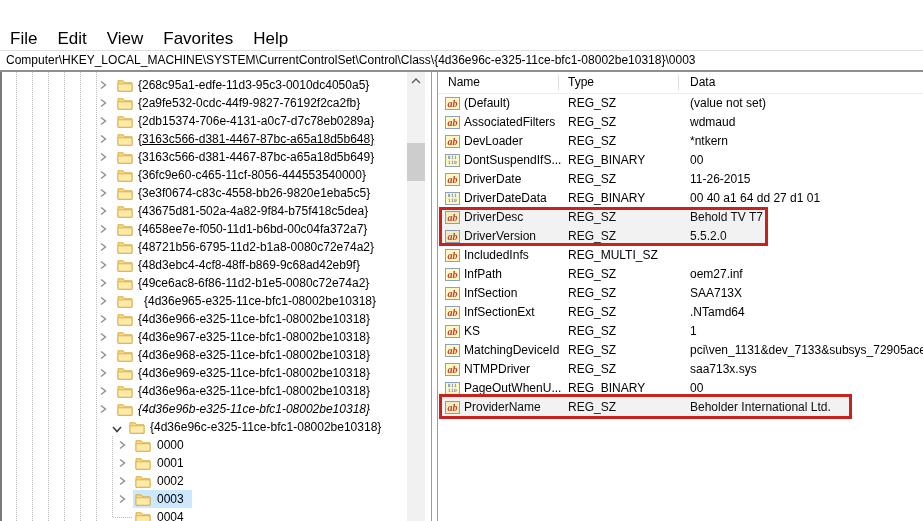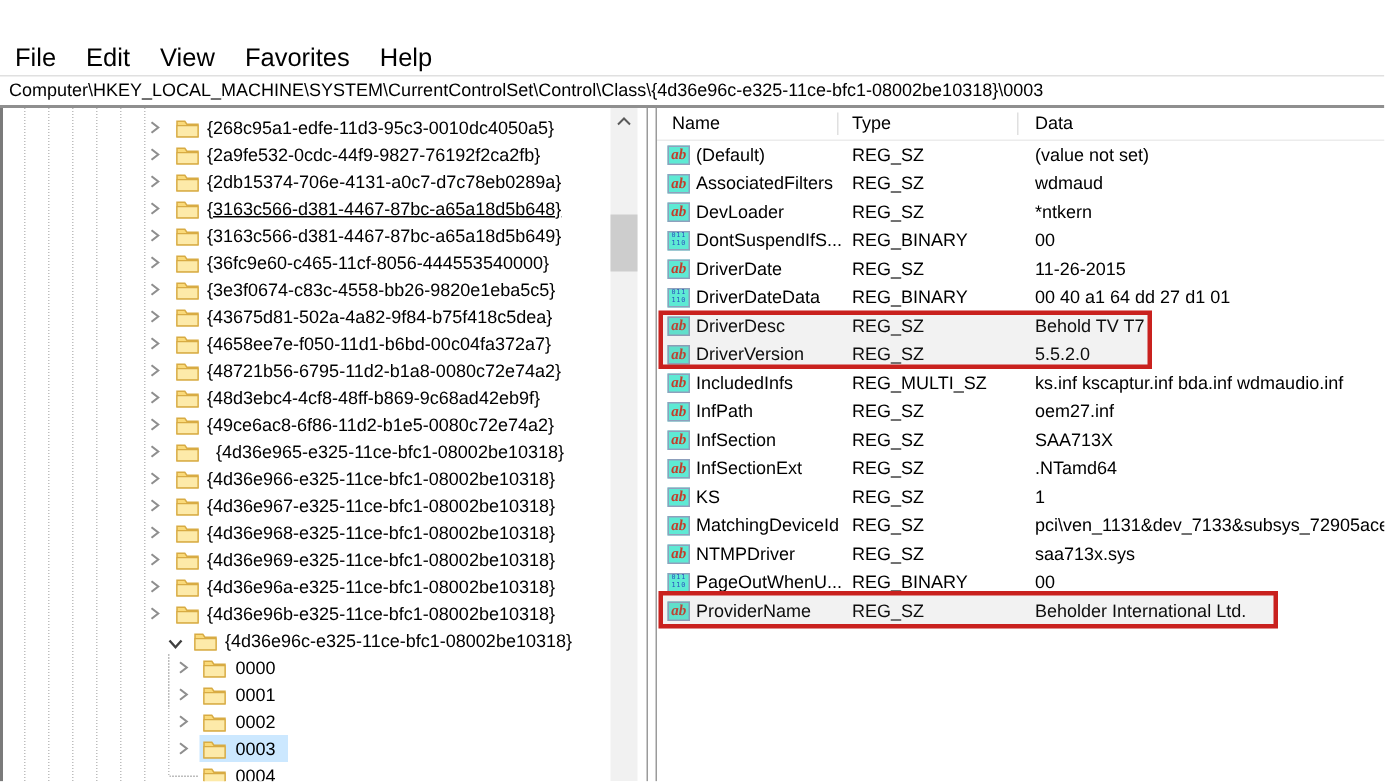--- a/index.html
+++ b/index.html
@@ -41,21 +41,21 @@
   #scroll-thumb{position:absolute;left:0;top:71px;width:18px;height:38px;background:#cdcdcd;}
   
   #splitter{position:absolute;left:429px;top:0;bottom:0;width:7px;background:#fff;
     border-left:1px solid #9b9b9b;border-right:1px solid #9b9b9b;}
   
   #valuespanel{position:absolute;left:436px;top:0;width:487px;height:449px;overflow:hidden;background:#fff;}
   #vheader{position:absolute;left:0;top:0;width:100%;height:22px;border-bottom:1px solid #ececec;}
   .hcol{position:absolute;top:0;line-height:21px;}
   .hsep{position:absolute;top:3px;bottom:3px;width:1px;background:#e0e0e0;}
   .vrow{position:absolute;left:0;width:100%;height:19px;}
-  .vicon{position:absolute;left:7px;top:3px;width:15px;height:13px;border:1px solid #8fa0bd;background:#5eead4;text-align:center;}
+  .vicon{position:absolute;left:7px;top:3px;width:15px;height:13px;border:1px solid #8fa0bd;background:#fef9c3;text-align:center;}
   .vicon.ab{color:#c43c2a;font:italic bold 10px/11px "Liberation Serif","DejaVu Serif",serif;}
   .vicon.bin{display:flex;flex-direction:column;justify-content:center;align-items:center;
     color:#2a52bd;font-family:"DejaVu Sans Mono",monospace;font-size:4.5px;line-height:4.5px;letter-spacing:.5px;}
   .vname,.vtype,.vdata{position:absolute;top:0;line-height:19px;white-space:nowrap;}
   .vname{left:26px;} .vtype{left:130px;} .vdata{left:252px;}
   
   .anno{position:absolute;border:3px solid #c9211e;background:rgba(130,130,130,0.10);z-index:5;}
   #anno-driver{left:1px;top:135px;width:329px;height:39px;}
   #anno-provider{left:1px;top:322px;width:413px;height:25px;}
 </style>
@@ -272,21 +272,21 @@
             <div class="tlabel" style="left: 133px;">{4d36e96a-e325-11ce-bfc1-08002be10318}</div>
           </div>
           <div class="trow" style="top: 328px;">
             <div class="chev" style="left: 97px;"><svg width="9" height="12" viewBox="0 0 9 12">
                 <polyline points="2,2.5 6.5,6 2,9.5" fill="none" stroke="#8f8f8f" stroke-width="1.4"></polyline>
               </svg></div>
             <div class="ficon" style="left: 115px;"><svg width="16" height="14" viewBox="0 0 16 14">
                 <path d="M1 2.8 H6.2 L7.6 4.8 H15 V13.2 H1 Z" fill="#fada7a" stroke="#d8ab43" stroke-width="1"></path>
                 <path d="M1 5.8 H15 V13.2 H1 Z" fill="#fdeaa9" stroke="#d8ab43" stroke-width="0.8"></path>
               </svg></div>
-            <div class="tlabel" style="left: 133px;">{4d36e96b-e325-11ce-bfc1-08002be10318}</div>
+            <div class="tlabel" style="left: 133px; font-style: italic;">{4d36e96b-e325-11ce-bfc1-08002be10318}</div>
           </div>
           <div class="trow" style="top: 346px; margin-left: 12px;">
             <div class="chev open" style="left: 97px;"><svg width="12" height="9" viewBox="0 0 12 9">
                 <polyline points="2,2 6,6.5 10,2" fill="none" stroke="#404040" stroke-width="1.6"></polyline>
               </svg></div>
             <div class="ficon" style="left: 115px;"><svg width="16" height="14" viewBox="0 0 16 14">
                 <path d="M1 2.8 H6.2 L7.6 4.8 H15 V13.2 H1 Z" fill="#fada7a" stroke="#d8ab43" stroke-width="1"></path>
                 <path d="M1 5.8 H15 V13.2 H1 Z" fill="#fdeaa9" stroke="#d8ab43" stroke-width="0.8"></path>
               </svg></div>
             <div class="tlabel" style="left: 133px;">{4d36e96c-e325-11ce-bfc1-08002be10318}</div>
@@ -412,21 +412,20 @@
           <div class="vrow" style="top: 155px;">
             <div class="vicon ab">ab</div>
             <div class="vname">DriverVersion</div>
             <div class="vtype">REG_SZ</div>
             <div class="vdata">5.5.2.0</div>
           </div>
           <div class="vrow" style="top: 174px;">
             <div class="vicon ab">ab</div>
             <div class="vname">IncludedInfs</div>
             <div class="vtype">REG_MULTI_SZ</div>
-            <div class="vdata">ks.inf kscaptur.inf bda.inf wdmaudio.inf</div>
           </div>
           <div class="vrow" style="top: 193px;">
             <div class="vicon ab">ab</div>
             <div class="vname">InfPath</div>
             <div class="vtype">REG_SZ</div>
             <div class="vdata">oem27.inf</div>
           </div>
           <div class="vrow" style="top: 212px;">
             <div class="vicon ab">ab</div>
             <div class="vname">InfSection</div>

